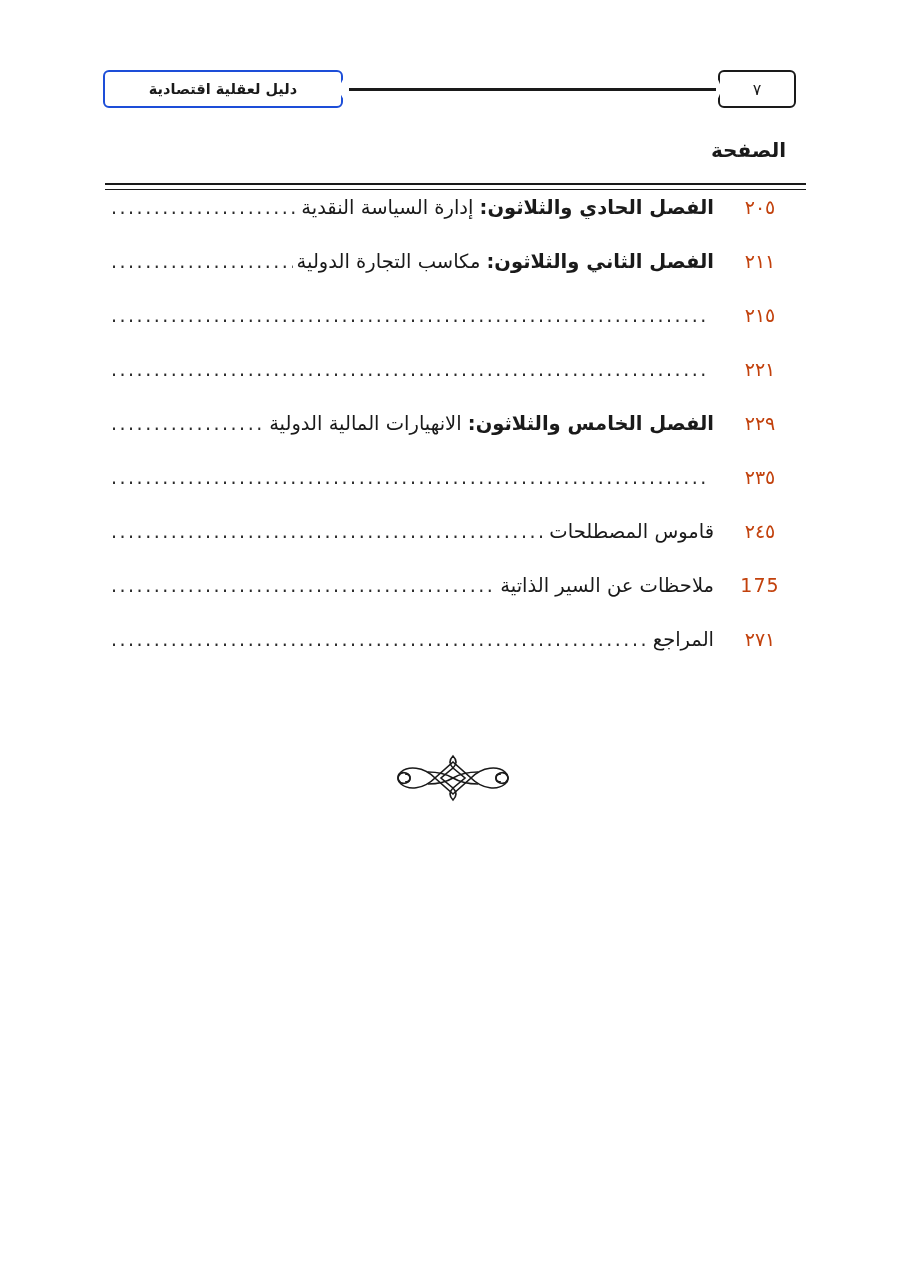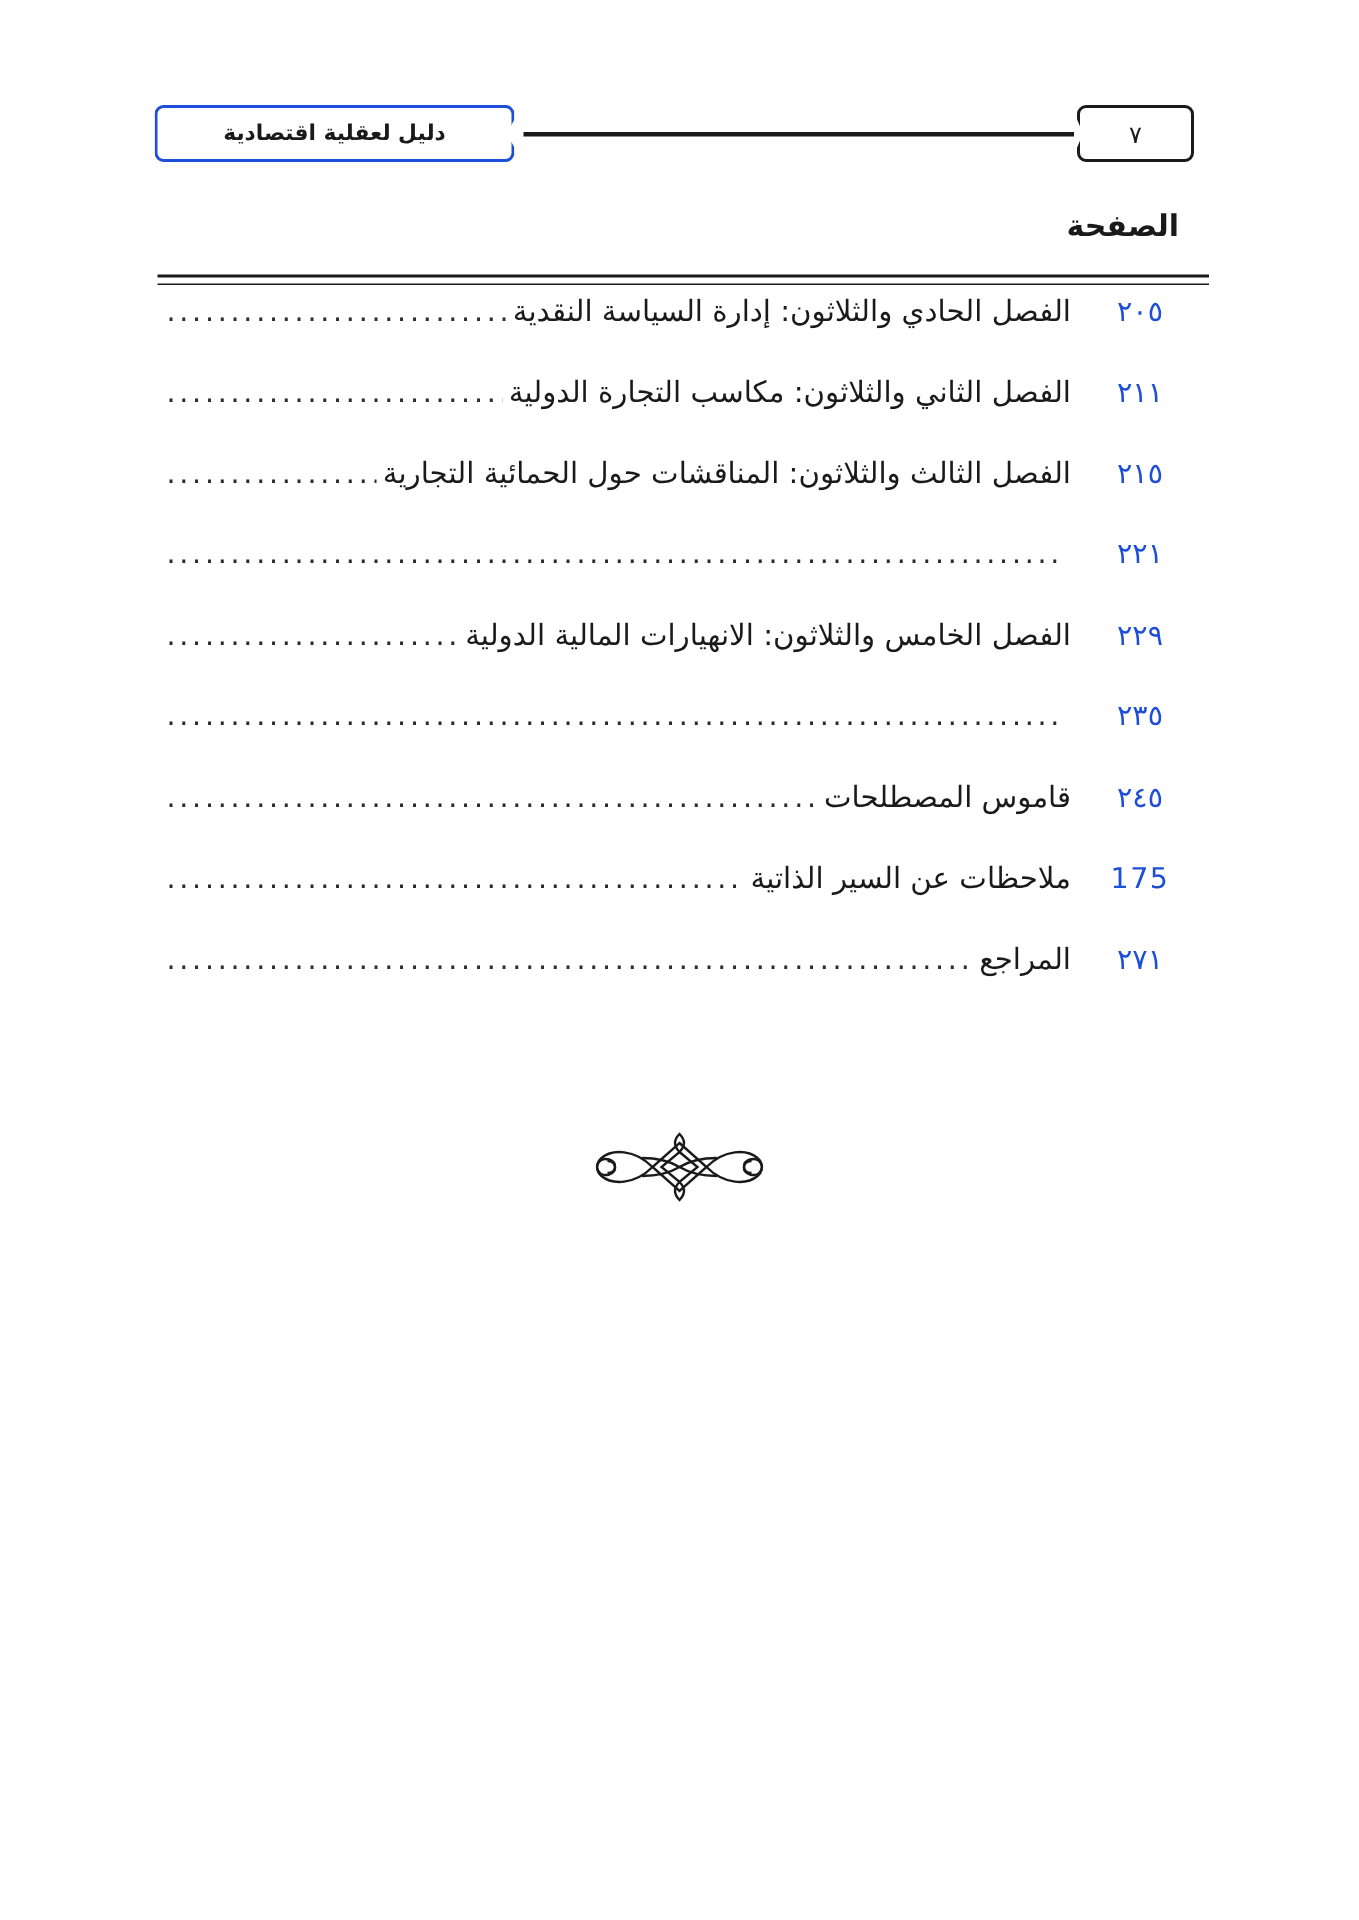--- a/index.html
+++ b/index.html
@@ -130,38 +130,38 @@
     height: 54px;
     direction: rtl;
   }
 
   .toc-page {
     width: 92px;
     flex: 0 0 92px;
     text-align: center;
     font-size: 19px;
     letter-spacing: 1px;
-    color: #1d4ed8;
+    color: #c2410c;
   }
 
   .toc-entry {
     flex: 1 1 auto;
     display: flex;
     align-items: baseline;
     direction: rtl;
     overflow: hidden;
     white-space: nowrap;
   }
 
   .toc-label {
     font-size: 19.5px;
     flex: 0 0 auto;
   }
   .toc-label .chapter {
-    font-weight: normal;
+    font-weight: bold;
   }
   .toc-leaders {
     flex: 1 1 auto;
     overflow: hidden;
     font-size: 19px;
     letter-spacing: 2.5px;
     color: #2a2a2a;
     margin-right: 4px;
     margin-left: 6px;
     direction: ltr;
@@ -211,21 +211,20 @@
       <div class="toc-row">
         <div class="toc-page">٢١١</div>
         <div class="toc-entry">
           <div class="toc-label"><span class="chapter">الفصل الثاني والثلاثون:</span><span> مكاسب التجارة الدولية</span></div>
           <div class="toc-leaders">..................................................................................................</div>
         </div>
       </div>
       <div class="toc-row">
         <div class="toc-page">٢١٥</div>
         <div class="toc-entry">
-          <div class="toc-label"><span class="chapter">الفصل الثالث والثلاثون:</span><span> المناقشات حول الحمائية التجارية</span></div>
           <div class="toc-leaders">..................................................................................................</div>
         </div>
       </div>
       <div class="toc-row">
         <div class="toc-page">٢٢١</div>
         <div class="toc-entry">
           <div class="toc-leaders">..................................................................................................</div>
         </div>
       </div>
       <div class="toc-row">

